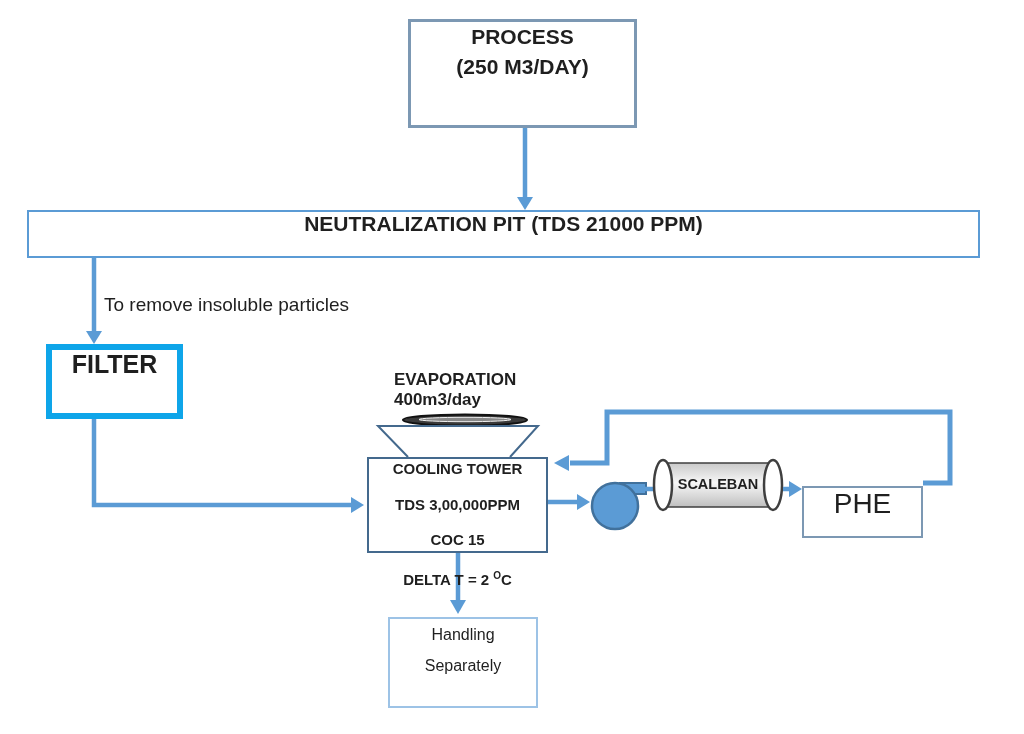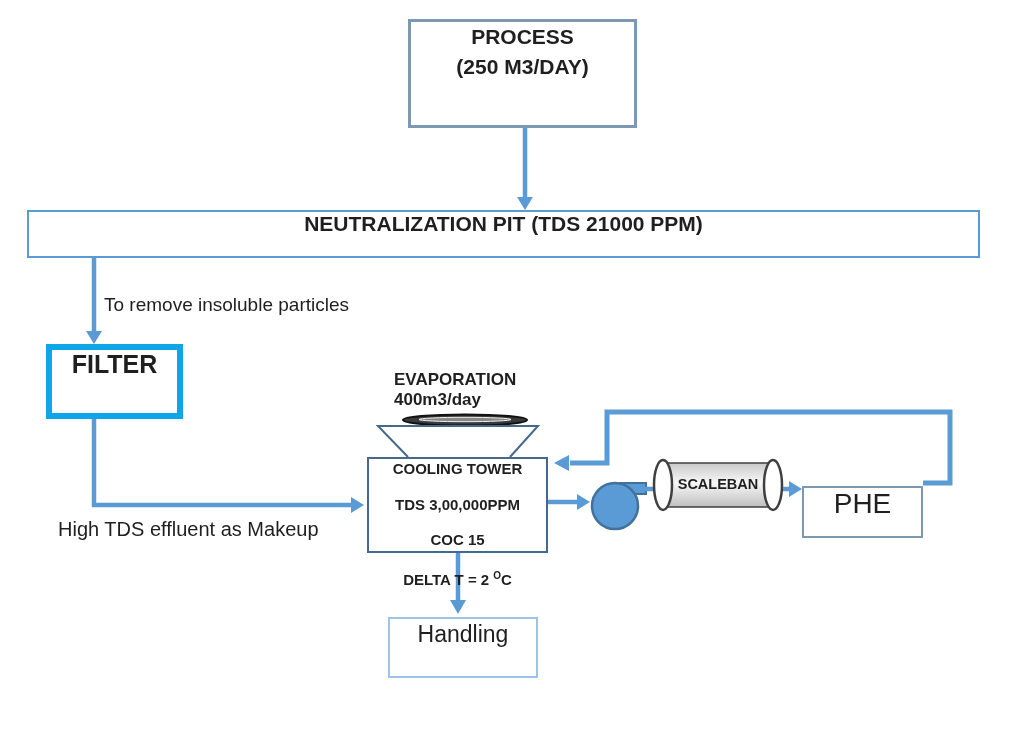--- a/index.html
+++ b/index.html
@@ -39,23 +39,23 @@
     left:367px;top:457px;width:181px;height:96px;
     border:2px solid #44698d;
     font-weight:bold;font-size:15px;line-height:20.5px;gap:15px;
   }
   .box-phe{
     left:802px;top:458px;width:121px;height:52px;
     border:2px solid #7c98b3;
     font-size:28px;font-weight:normal;margin-top:28px;
   }
   .box-handling{
-    left:388px;top:617px;width:150px;height:61px;
+    left:388px;top:617px;width:150px;height:91px;
     border:2px solid #9dc3e6;
-    font-size:23px;line-height:31px;font-weight:normal;
+    font-size:16px;line-height:31px;font-weight:normal;
   }
   .annotation{
     position:absolute;
     font-size:19px;
     white-space:nowrap;
   }
   .ann-to-remove{left:104px;top:294px;}
   .ann-high-tds{left:58px;top:518px;font-size:20px;}
   .ann-blowdown{left:470px;top:577px;font-size:20px;}
   .ann-evap{
@@ -131,21 +131,20 @@
   <div class="box box-pit">
     <div>NEUTRALIZATION PIT (TDS 21000 PPM)</div>
   </div>
 
   <div class="annotation ann-to-remove">To remove insoluble particles</div>
 
   <div class="box box-filter">
     <div>FILTER</div>
   </div>
 
-  <div class="annotation ann-high-tds">High TDS effluent as Makeup</div>
 
   <div class="annotation ann-evap">
     <div>EVAPORATION</div>
     <div>400m3/day</div>
   </div>
 
   <div class="box box-cooling">
     <div>COOLING TOWER</div>
     <div>TDS 3,00,000PPM</div>
     <div>COC 15</div>
@@ -156,15 +155,16 @@
 
   <div class="scaleban-label">SCALEBAN</div>
 
   <div class="box box-phe">
     <div>PHE</div>
   </div>
 
 
   <div class="box box-handling">
     <div>Handling</div>
+    <div>Separately</div>
   </div>
 
 </div>
 
 </body></html>

